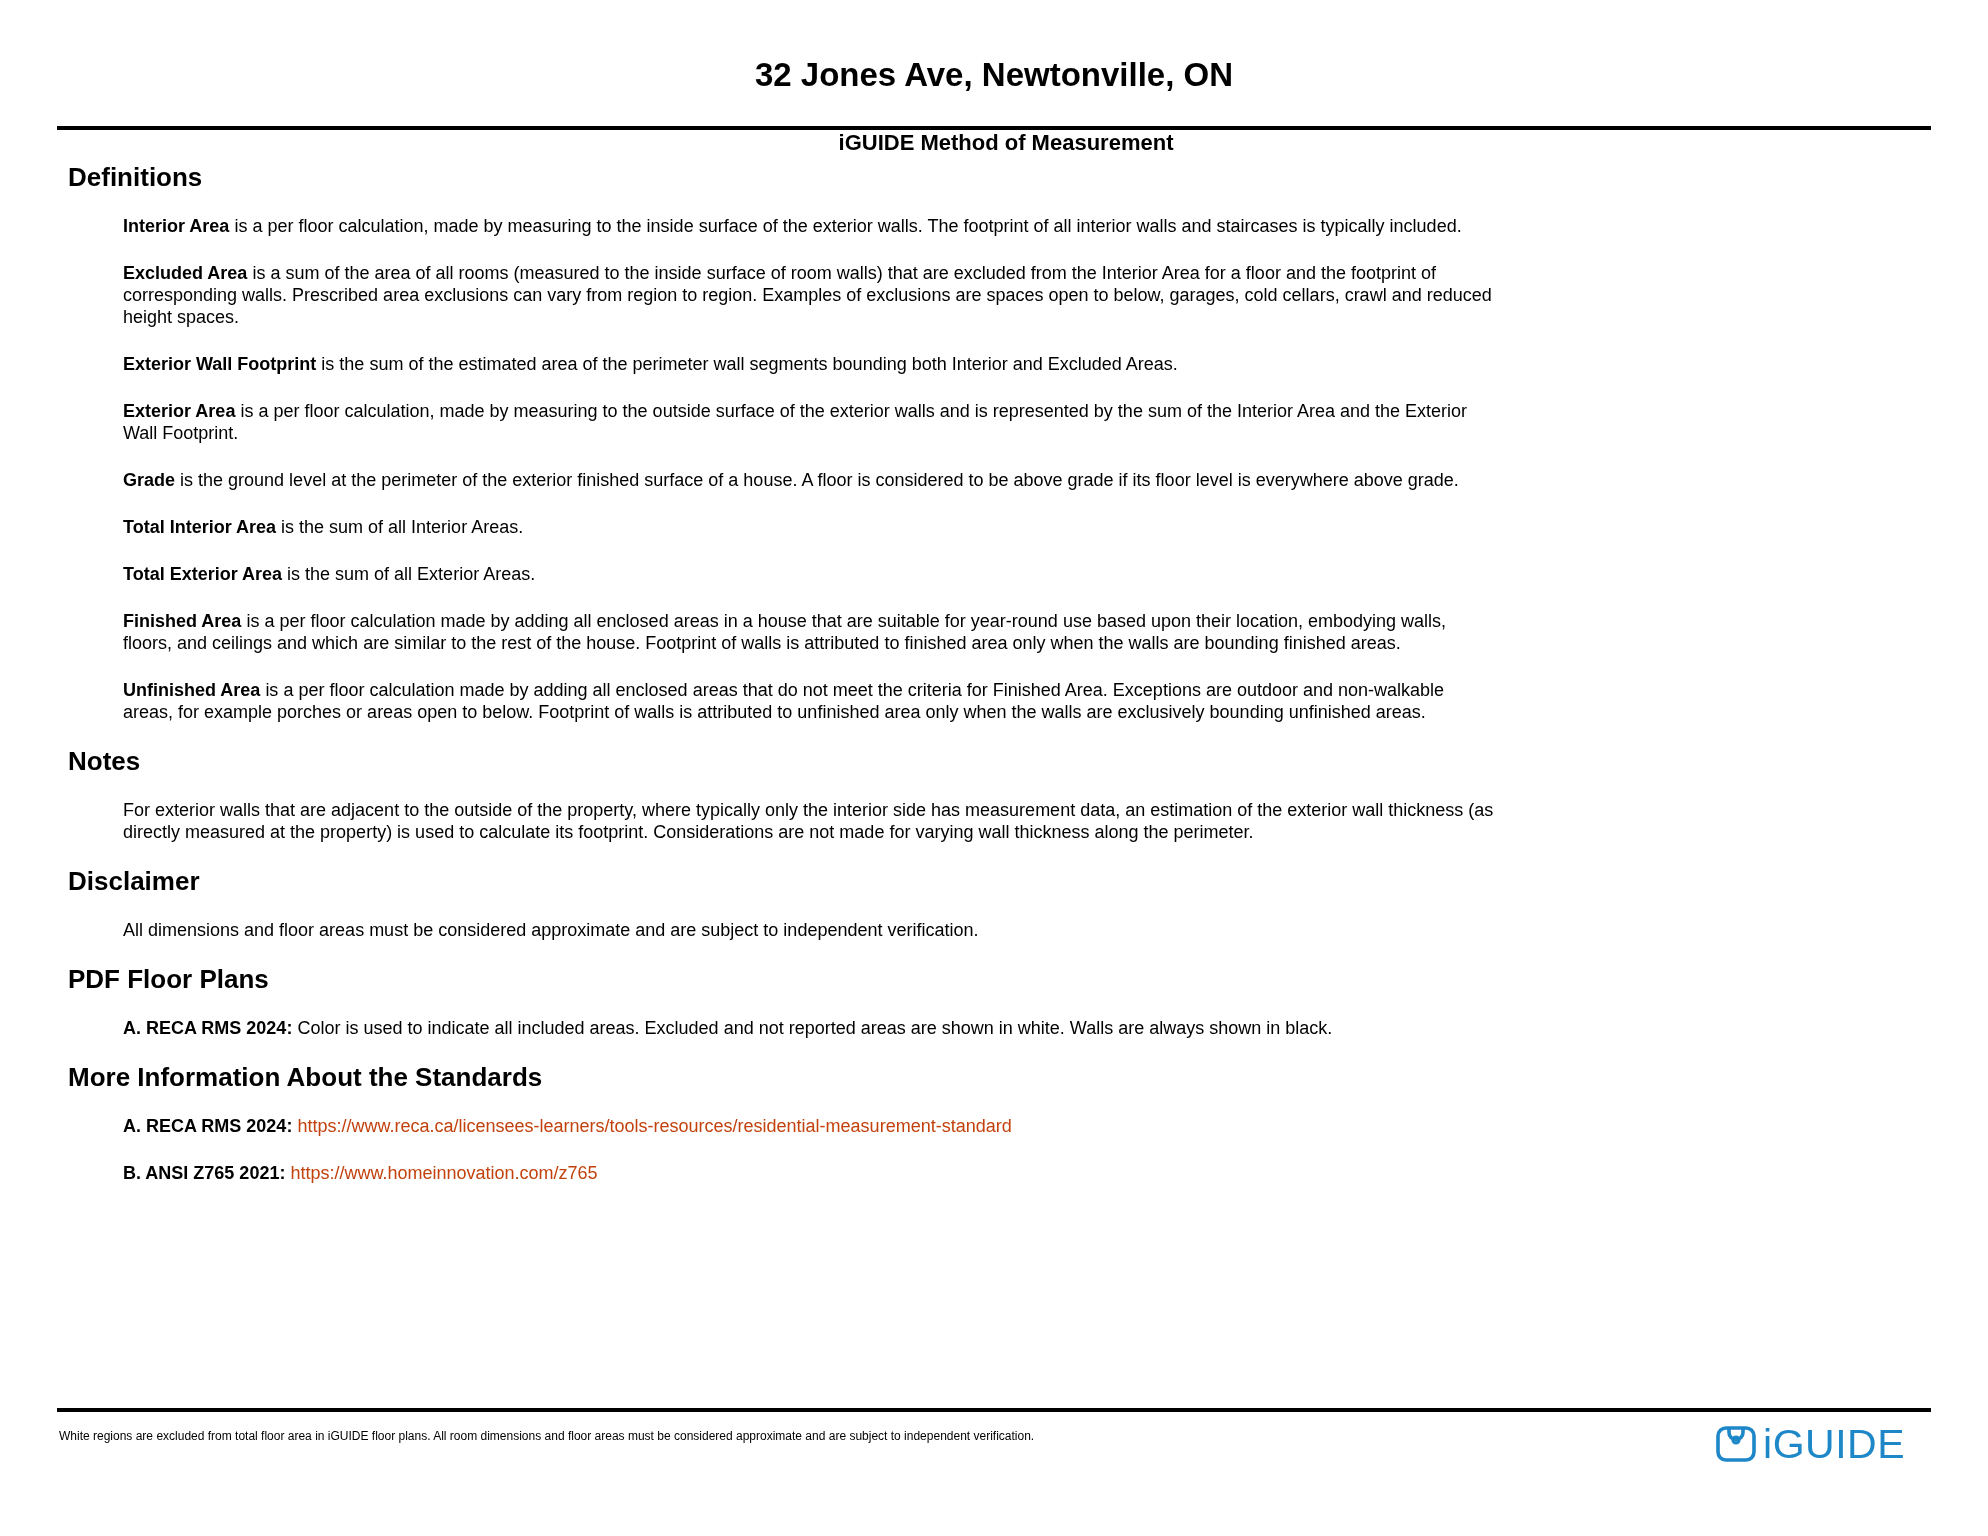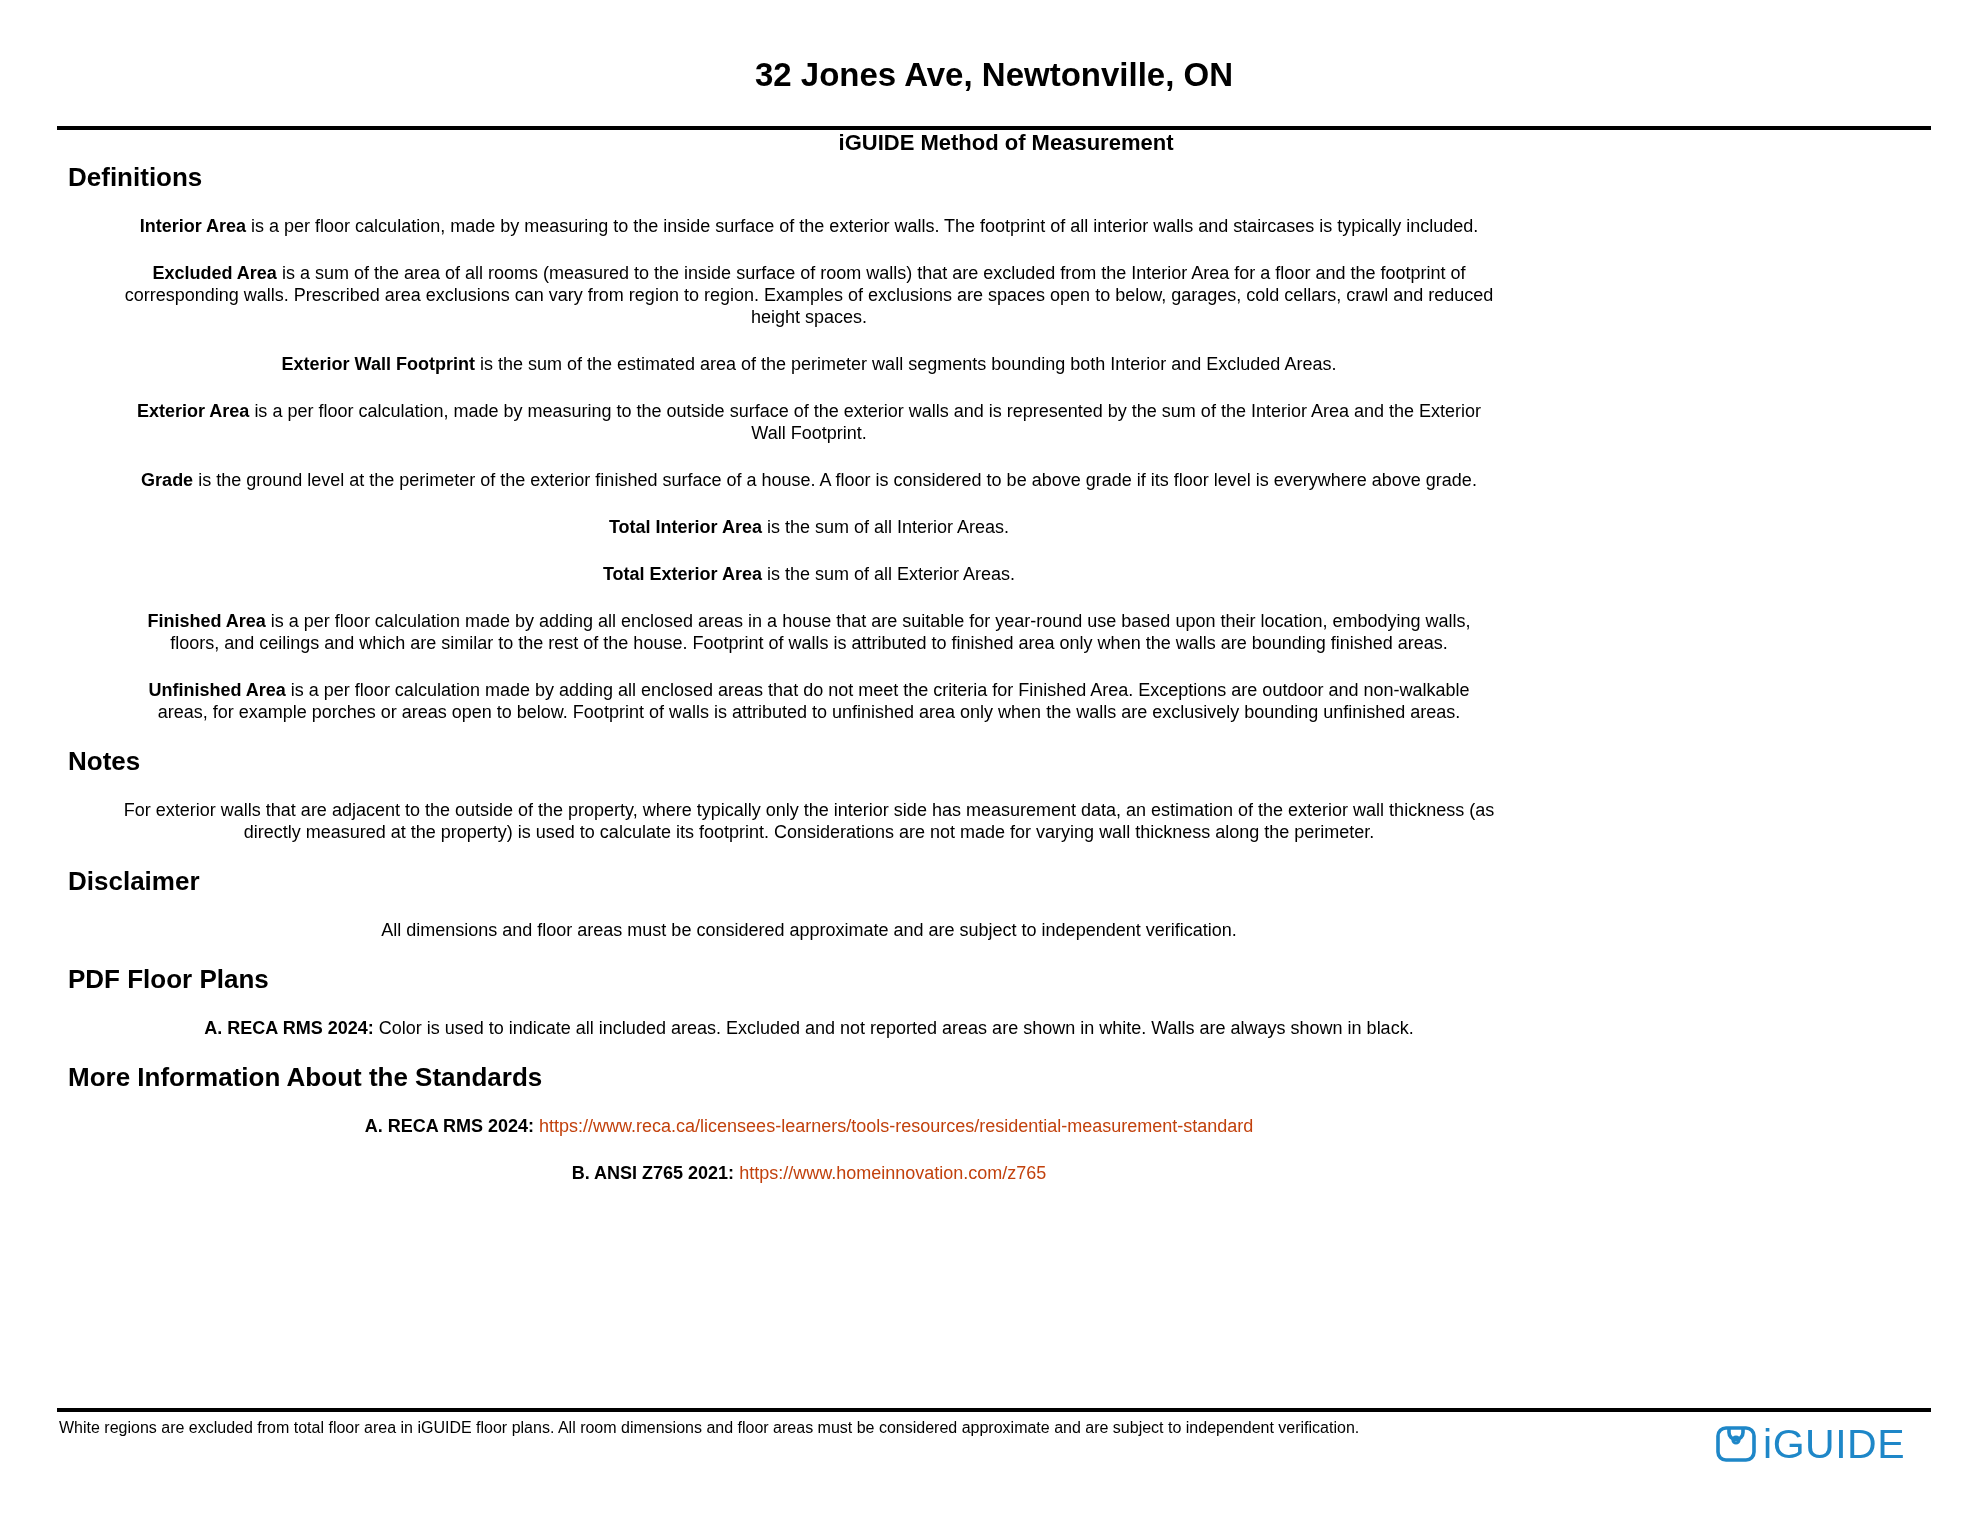--- a/index.html
+++ b/index.html
@@ -35,35 +35,34 @@
   h2.sec {
     font-size: 26px; font-weight: bold;
     line-height: 26px;
     margin: 8px 0 25px 11px;
   }
   .para {
     font-size: 18px;
     line-height: 22px;
     margin: 0 0 25px 66px;
     max-width: 1372px;
-    text-align: center;
   }
   .para .lead { font-weight: bold; }
   .para .url { color: #c2410c; text-decoration: none; }
 
   .footer {
     position: absolute;
     left: 57px; right: 57px; top: 1408px;
     border-top: 4px solid #000;
     height: 90px;
   }
   .footer-note {
     position: absolute;
-    left: 2px; top: 6px;
-    font-size: 16px;
+    left: 2px; top: 14px;
+    font-size: 12px;
     line-height: 20px;
     max-width: 1560px;
   }
   .logo {
     position: absolute;
     right: 26px; top: 10px;
     display: flex; align-items: center;
     color: #1e87c8;
   }
   .logo-icon { display: block; margin-right: 5px; }

